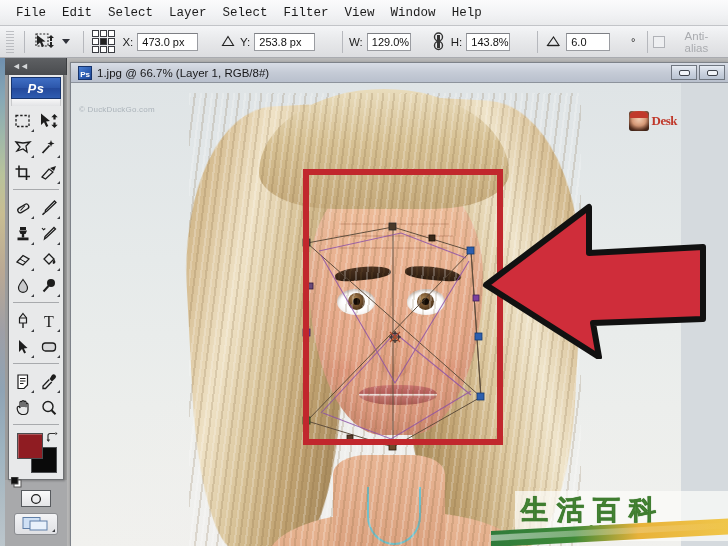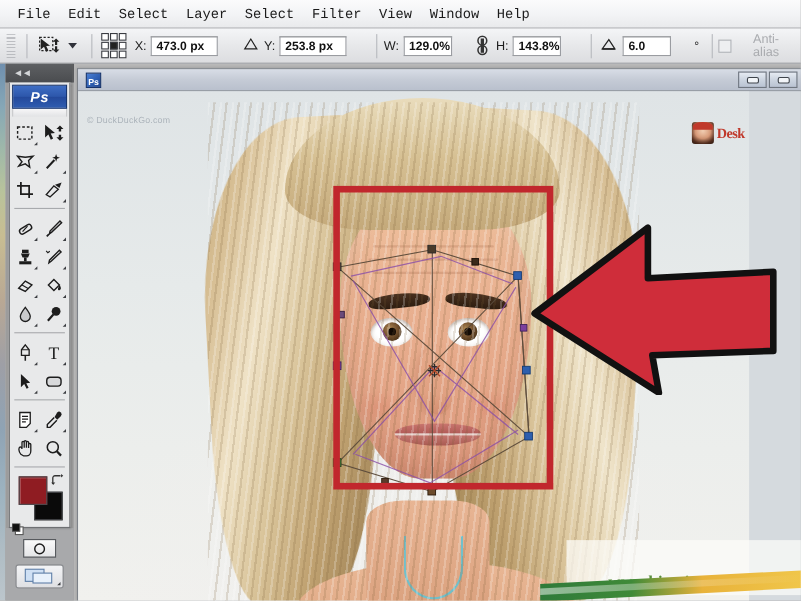--- a/index.html
+++ b/index.html
@@ -90,21 +90,20 @@
   .ob-field {
     height: 18px;
     background: #fff;
     border: 1px solid #9a9ca1;
     border-top-color: #7d7f84;
     font-size: 11px; color: #111;
     padding: 0 4px;
     display: flex; align-items: center;
     margin-right: 21px;
     font-family: "Liberation Sans", sans-serif;
-    font-weight: bold;
   }
   .w-xl { width: 64px; }
   .w-lg { width: 44px; }
   .w-md { width: 46px; text-align: right; }
   .ob-tri {
     margin: 0 5px 0 2px;
   }
   .link-icon {
     width: 13px; height: 19px;
     margin-right: 6px;
@@ -848,20 +847,21 @@
         </svg>
         <span class="tool-corner"></span>
       </div>
     </div>
   </div>
 
   <div class="docwin">
 
     <div class="doctab">
       <div class="doctab-icon">Ps</div>
+      <div class="doctab-title">1.jpg @ 66.7% (Layer 1, RGB/8#)</div>
       <div class="win-ctrls">
         <div class="win-btn">
             <span class="glyph"></span>
           </div>
         <div class="win-btn">
             <span class="glyph"></span>
           </div>
       </div>
     </div>
 
@@ -945,19 +945,20 @@
       <div class="annot-rect"></div>
 
       <div class="arrow-wrap">
         <svg width="230" height="160" viewBox="0 0 230 160">
           <path d="M5 86 L108 8 L108 54 L222 48 L222 120 L112 124 L118 158 Z" fill="#cf2d3a" stroke="#111111" stroke-width="6" stroke-linejoin="round"></path>
         </svg>
       </div>
 
       <div class="wm-banner">
         <div class="wm-band"></div>
+        <div class="wm-cn">生活百科</div>
         <div class="wm-url">www.bimeiz.com</div>
         <div class="wm-stripe"></div>
         <div class="wm-stripe2"></div>
       </div>
     </div>
   </div>
 </div>
 
 </body></html>

